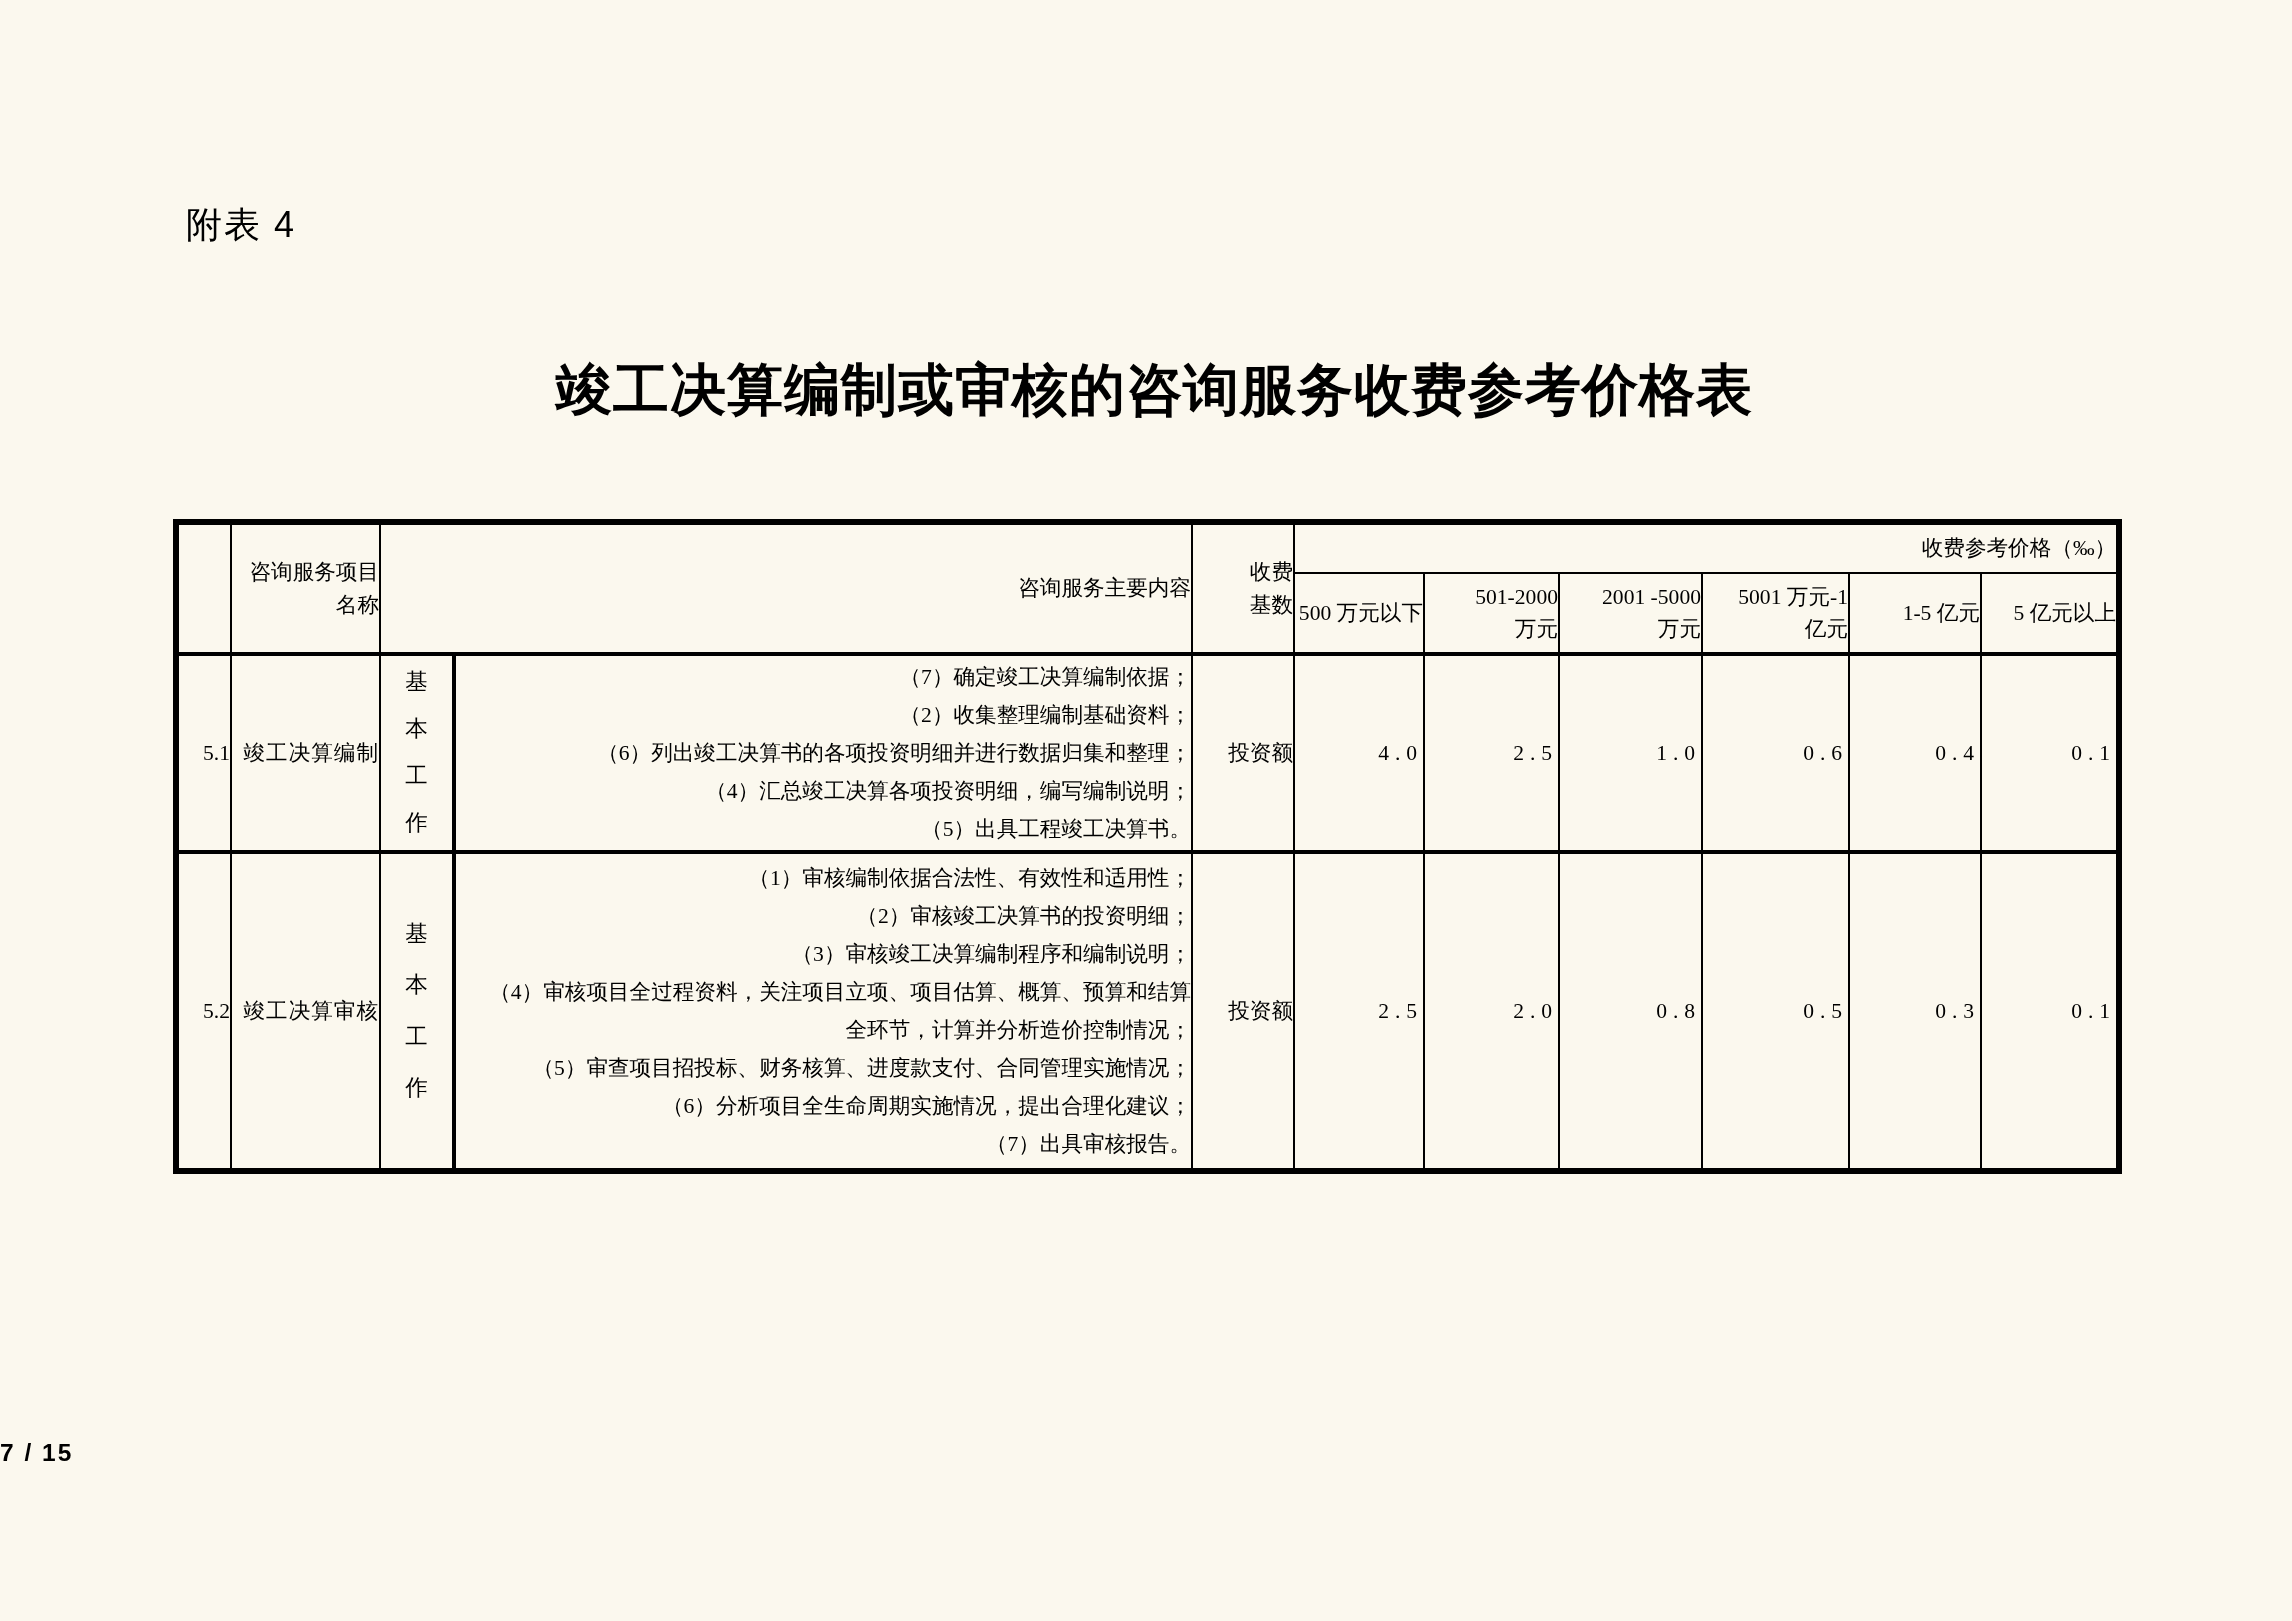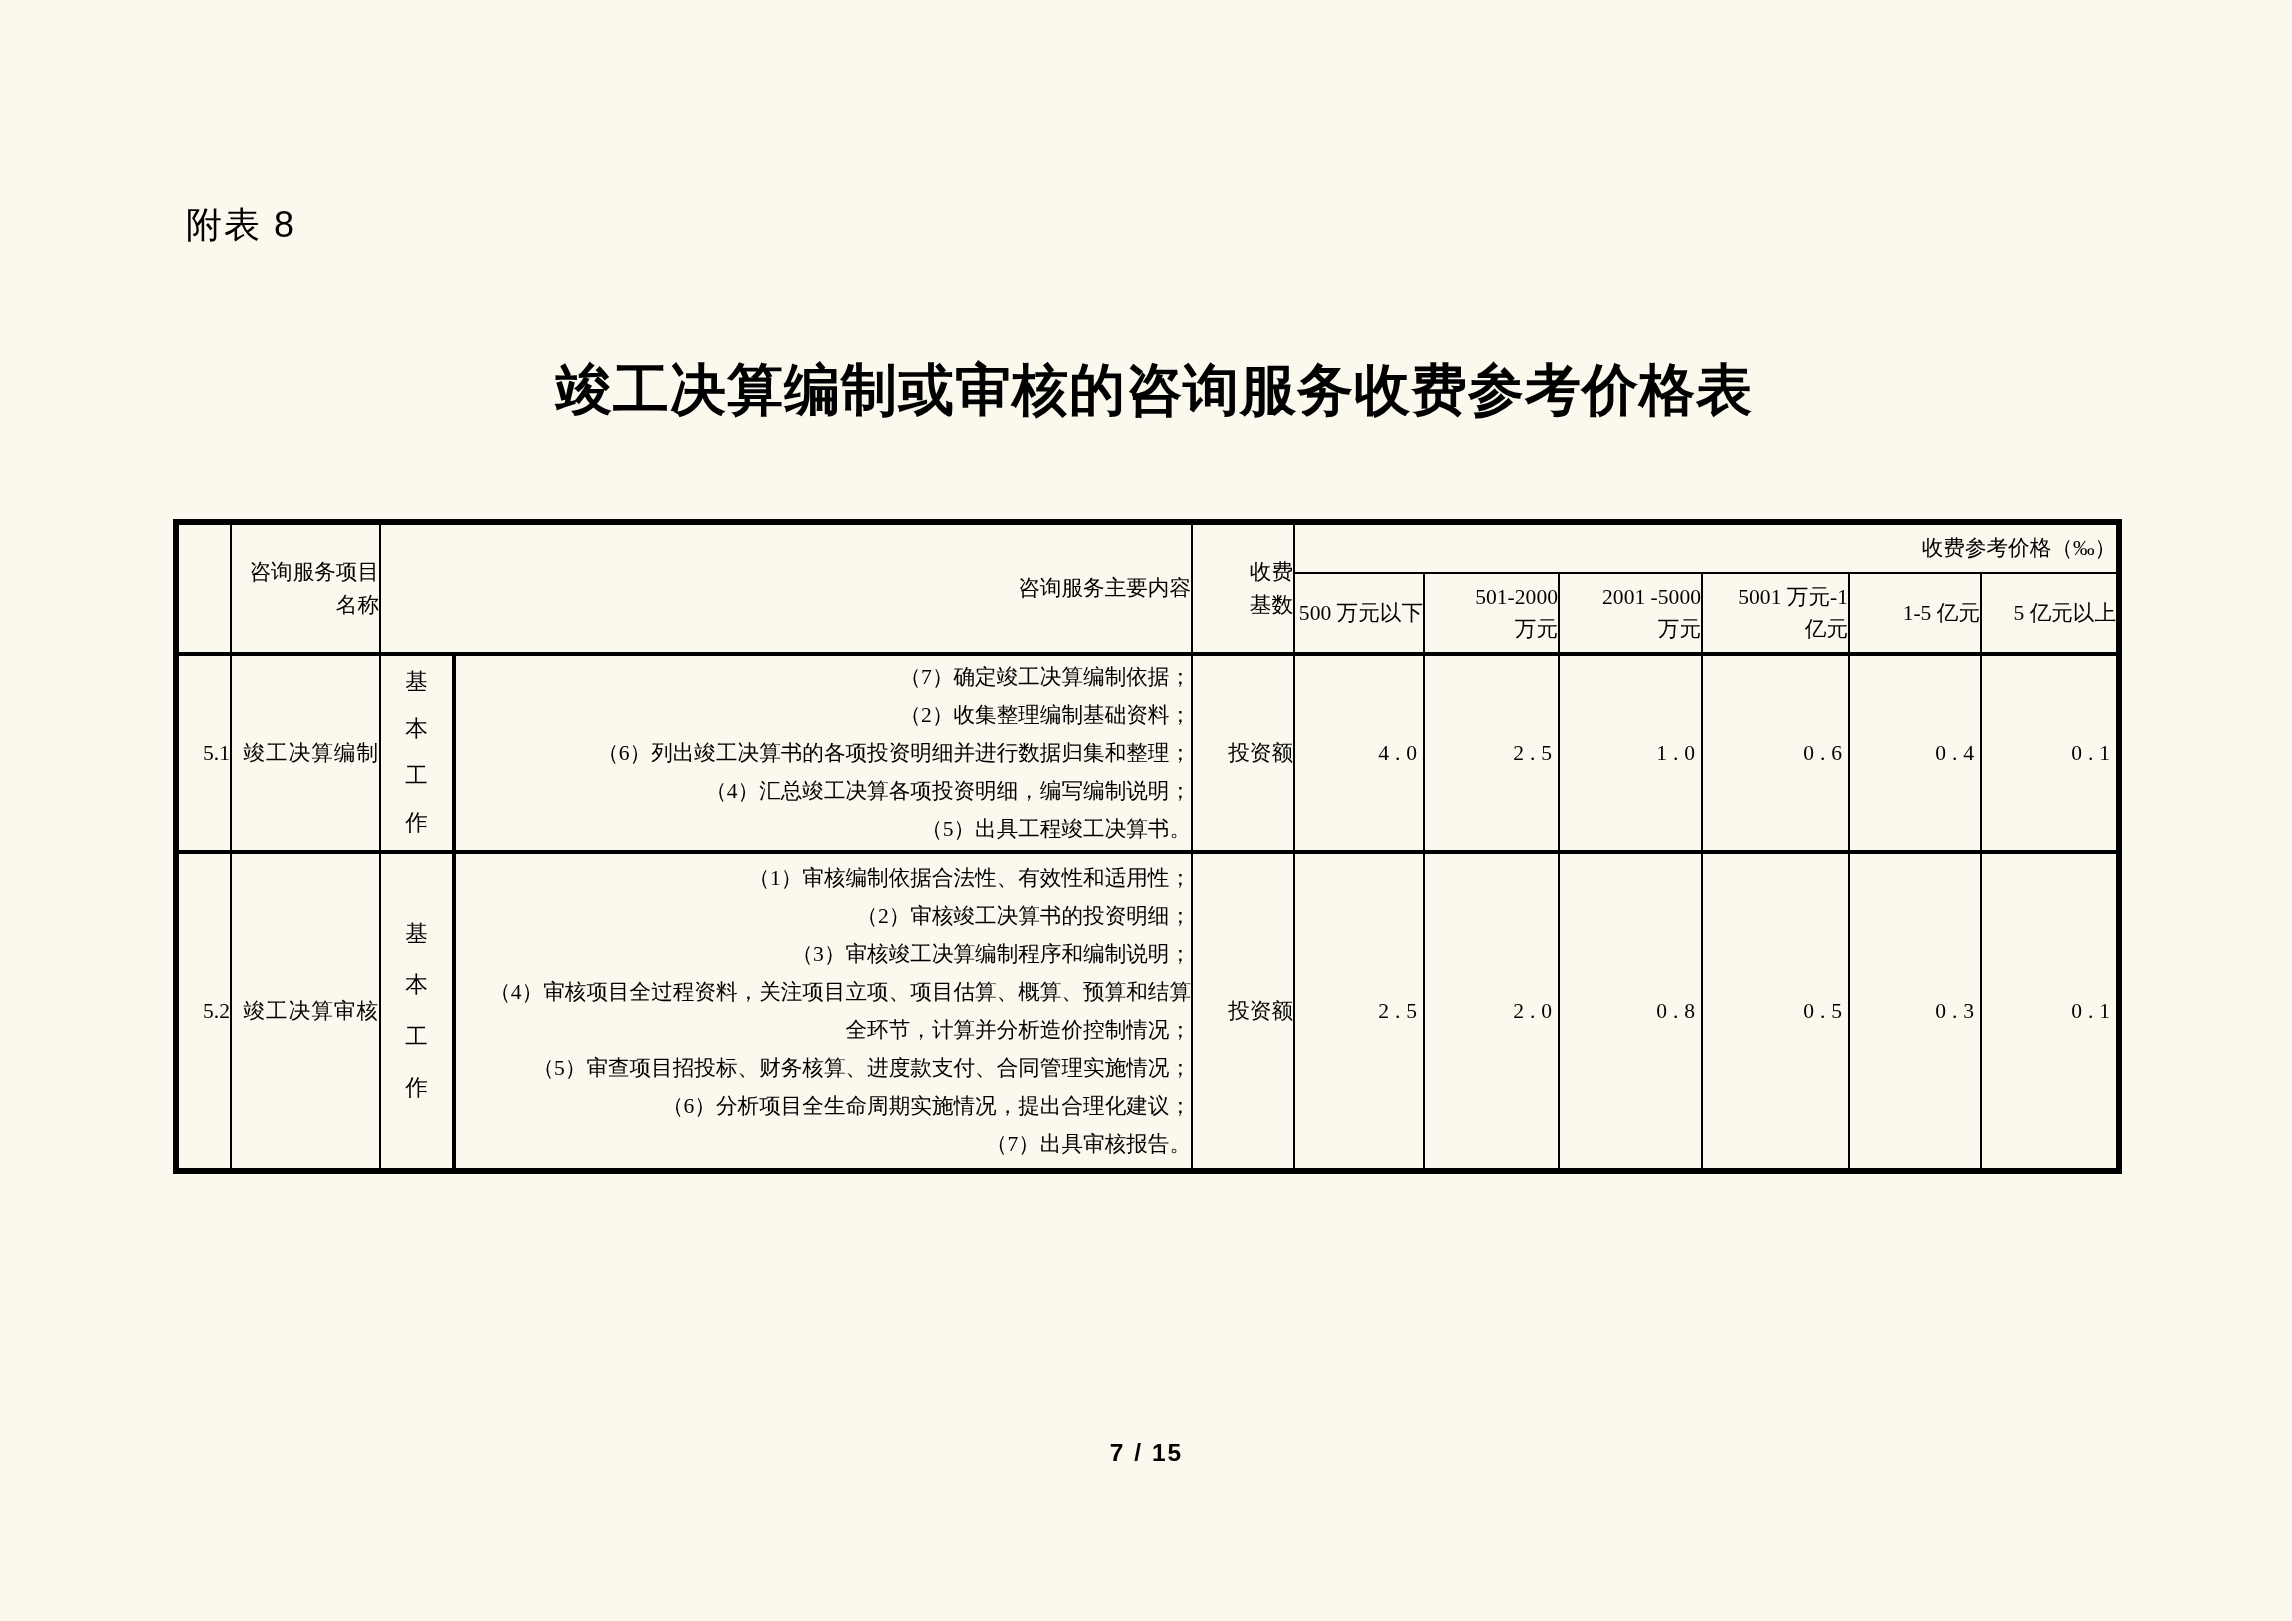--- a/index.html
+++ b/index.html
@@ -58,29 +58,29 @@
     gap: 24.5px;
   }
   tr.r2 .vwrap { gap: 29px; }
   .vchar { font-size: 22.5px; line-height: 1; }
   .num { font-size: 22.5px; letter-spacing: 5.9px; margin-left: 28px; }
   .name-cell { font-size: 22.5px; letter-spacing: 1px; margin-left: 31px; }
   .rowno { font-size: 22.5px; }
   .feebase { font-size: 22.5px; margin-left: 30px; }
   .page-footer {
     position: absolute; left: 0; top: 1439px; width: 100%;
-    text-align: center;
+    text-align: left;
     font-family: "Liberation Sans", "DejaVu Sans", sans-serif;
     font-weight: bold; font-size: 24.5px; letter-spacing: 2px;
   }
 </style>
 </head>
 <body>
 
-<div class="sheet-label">附表 8</div>
+<div class="sheet-label">附表 4</div>
 
 <div class="page-title">竣工决算编制或审核的咨询服务收费参考价格表</div>
 
 <table class="fee-table">
   <colgroup>
     <col style="width:55px">
       <col style="width:149px">
       <col style="width:74px">
     <col style="width:738px">
       <col style="width:102px">

